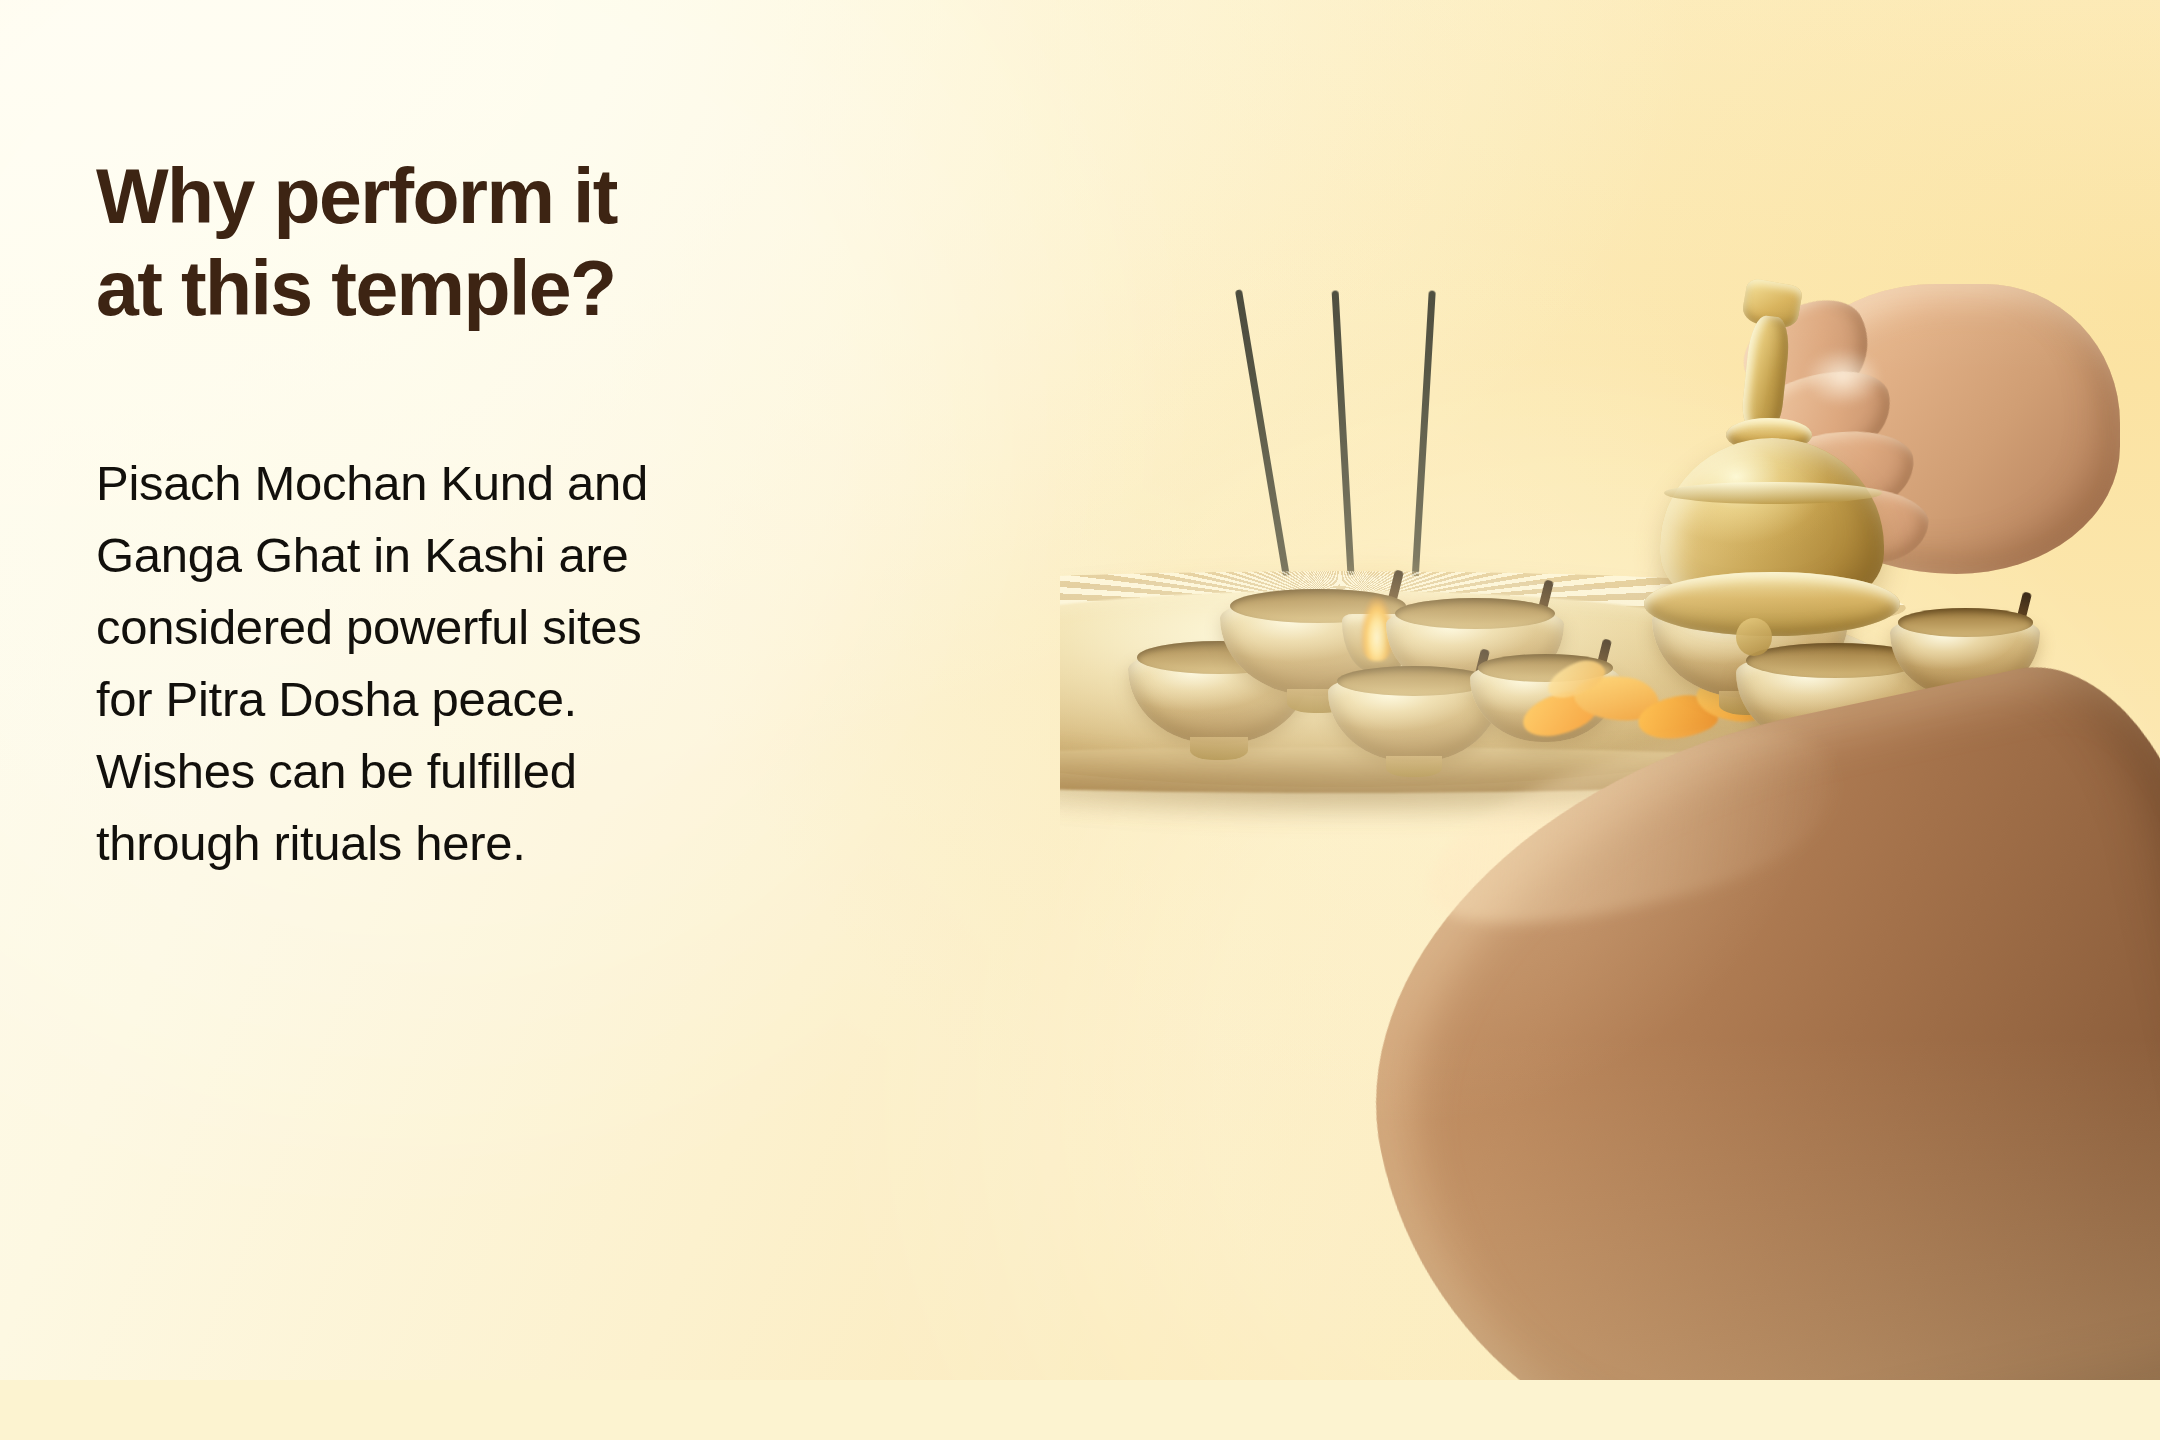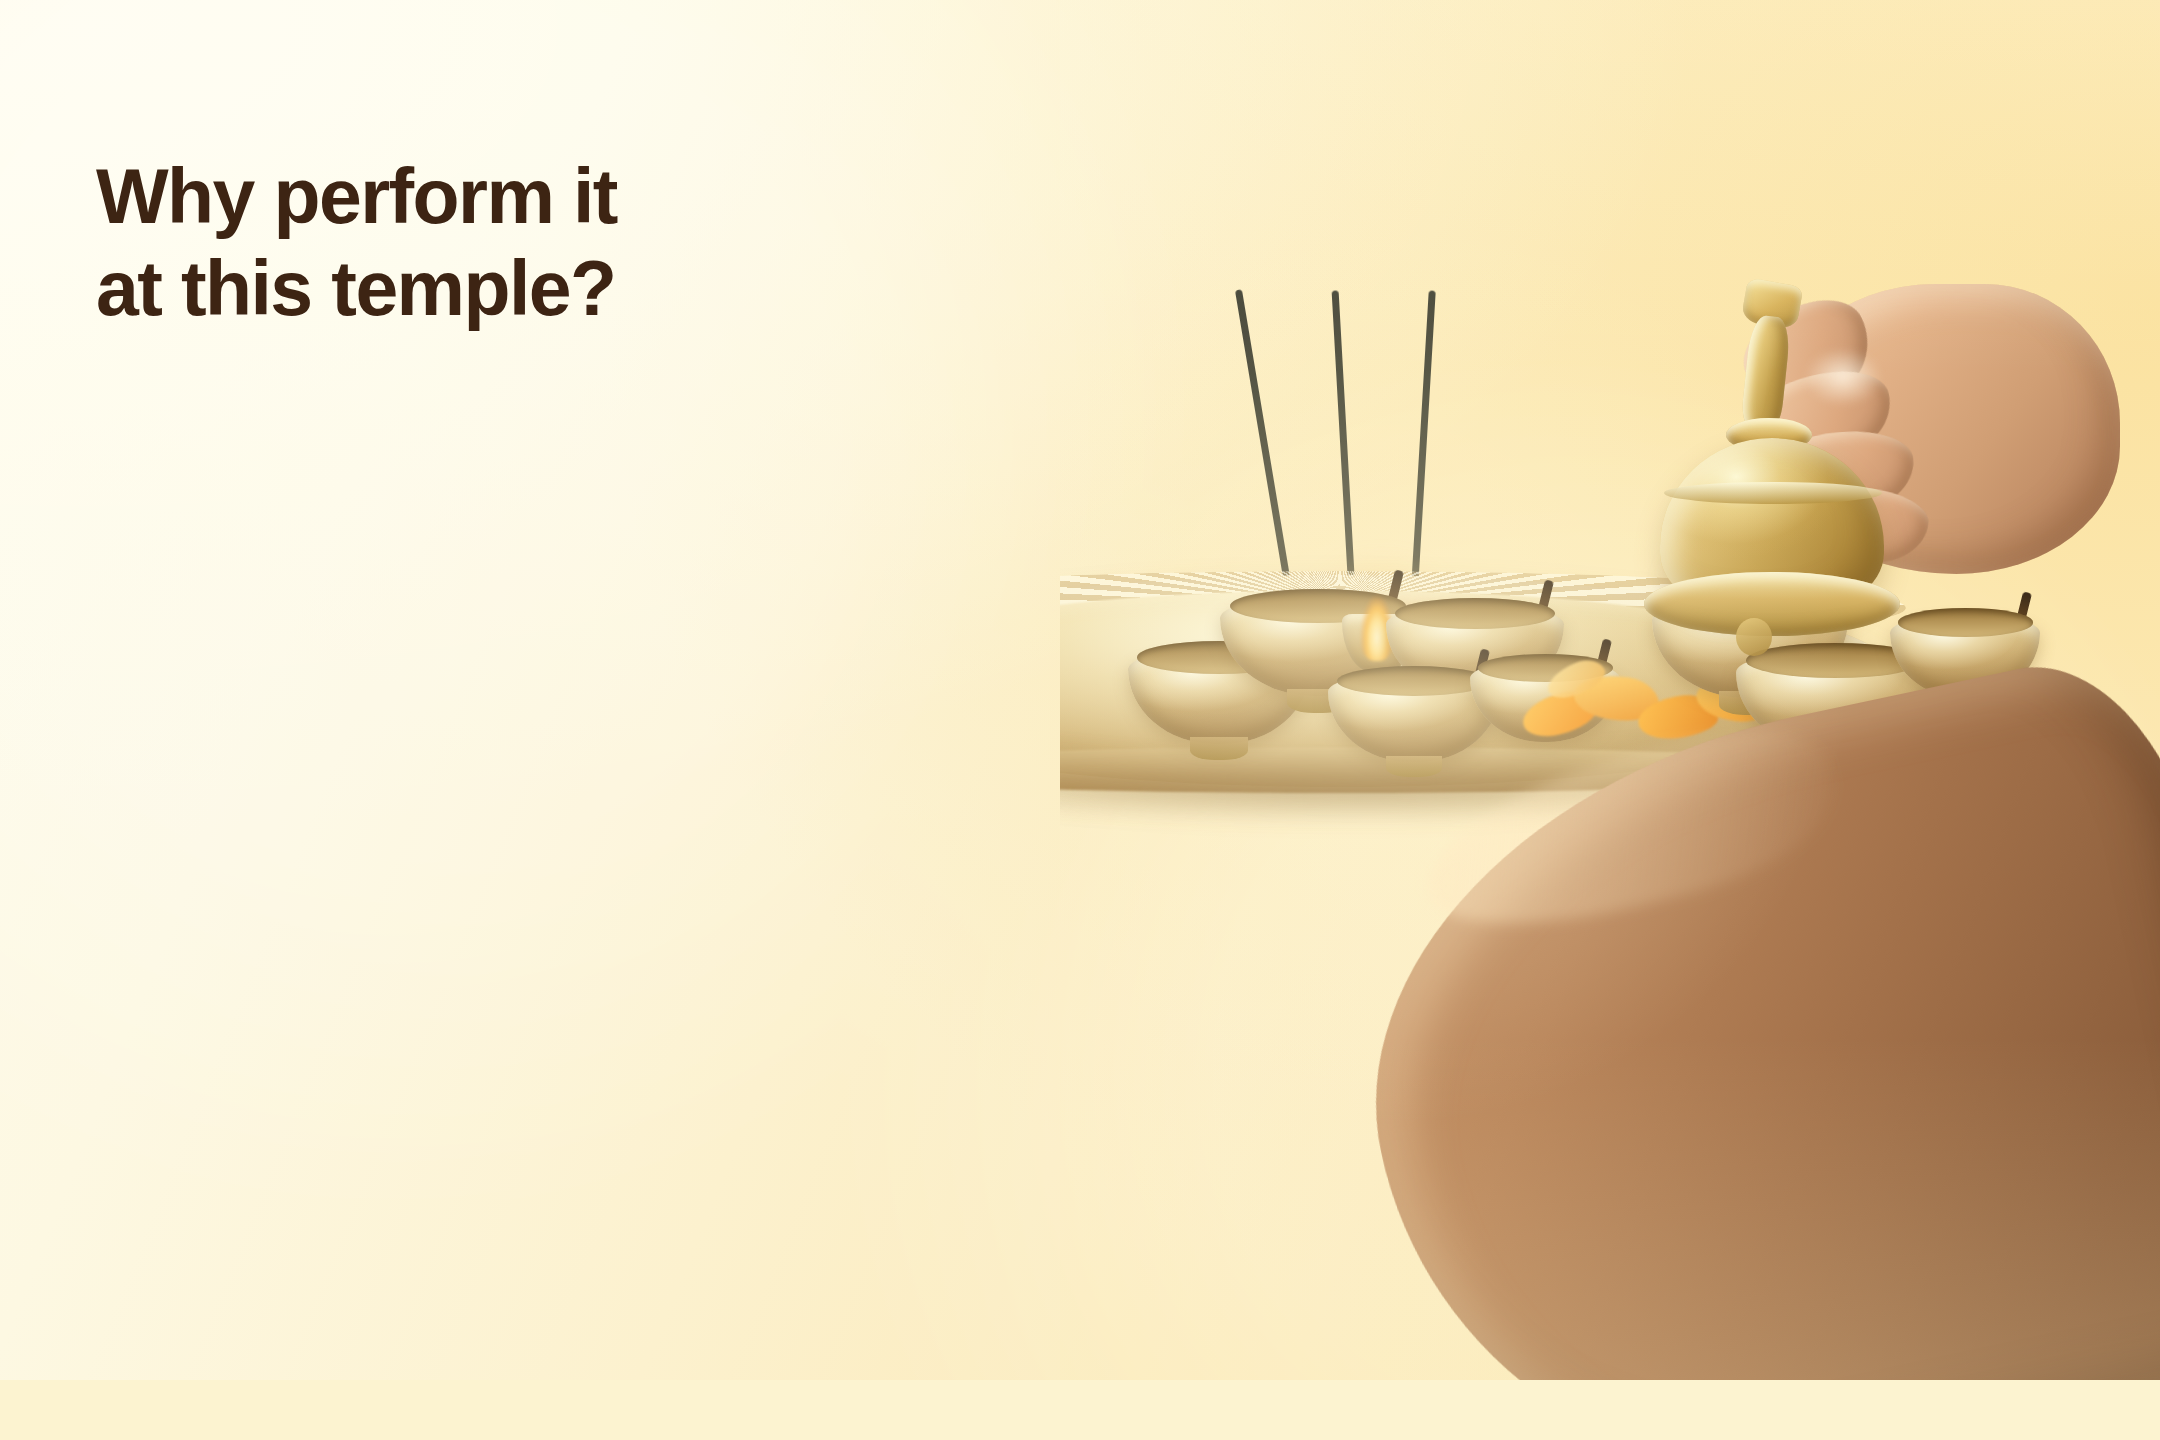--- a/index.html
+++ b/index.html
@@ -323,20 +323,26 @@
 </style>
 </head>
 <body>
 
 <div id="slide">
   <div id="grain"></div>
 
   <div id="text-col">
     <h1 id="headline">Why perform it
 at this temple?</h1>
+    <p id="body-copy">Pisach Mochan Kund and
+Ganga Ghat in Kashi are
+considered powerful sites
+for Pitra Dosha peace.
+Wishes can be fulfilled
+through rituals here.</p>
   </div>
 
   <div id="photo">
 
     <div class="stick" id="stick-a"></div>
     <div class="stick" id="stick-b"></div>
     <div class="stick" id="stick-c"></div>
 
     <div id="flame-glow"></div>
 

